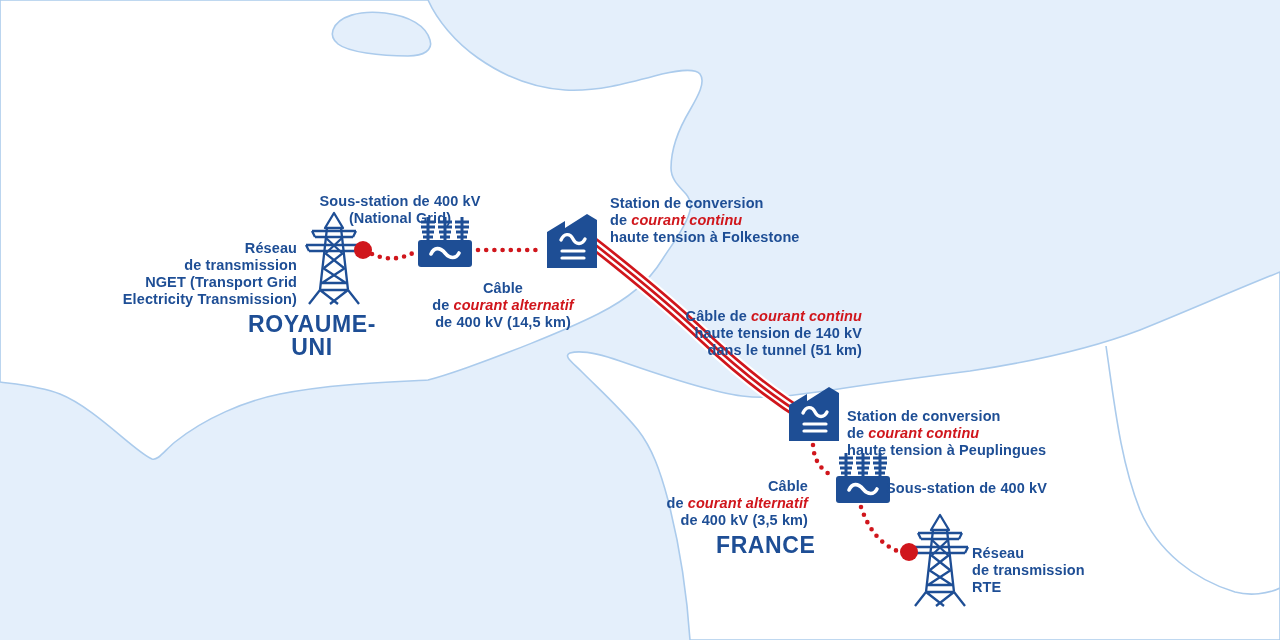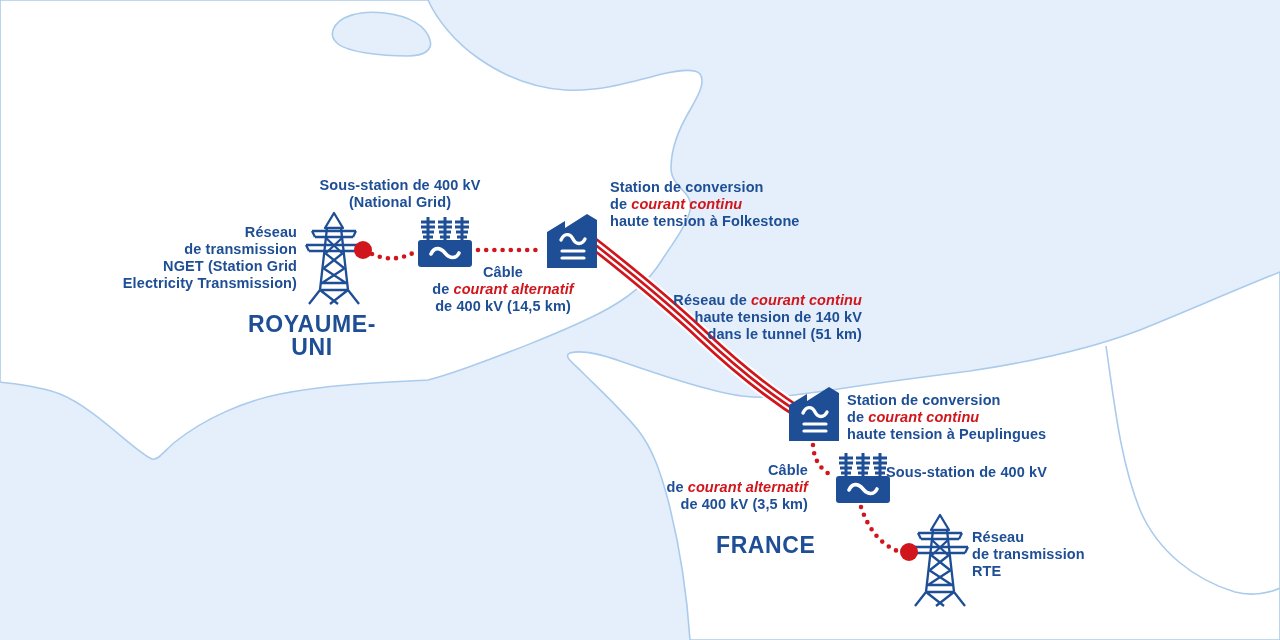--- a/index.html
+++ b/index.html
@@ -13,20 +13,21 @@
   #stage{
     position:relative;width:1280px;height:640px;overflow:hidden;
     font-family:"Liberation Sans","DejaVu Sans",sans-serif;
     background:var(--sea);
   }
   #map-svg{position:absolute;left:0;top:0;}
   .label{
     position:absolute;color:var(--primary_blue);
     font-size:14.5px;line-height:17px;font-weight:600;letter-spacing:.1px;
     white-space:nowrap;
+    margin-top:16px;
   }
   .label.right{text-align:right;}
   .label.center{text-align:center;}
   .hl{color:var(--accent_red);font-weight:800;font-style:italic;}
   .country{
     position:absolute;color:var(--primary_blue);font-weight:700;
     font-size:23px;line-height:23px;letter-spacing:.6px;white-space:nowrap;
   }
 </style>
 </head>
@@ -143,21 +144,21 @@
       <path d="M23,16 L16,78 M37,16 L44,78"></path>
       <path d="M22,26 L38,41 M38,26 L22,41 M21,41 L40,56 M39,41 L20,56 M19,56 L42,71 M41,56 L18,71 M17,71 H43"></path>
       <path d="M16,78 L5,92 M44,78 L55,92 M16,78 L34,92 M44,78 L26,92 M16,78 H44"></path>
     </g>
     <circle cx="909" cy="552" r="9" fill="var(--accent_red)"></circle>
   </svg>
 
   <div class="label right" style="right:983px;top:224px;">
     <div>Réseau</div>
     <div>de transmission</div>
-    <div>NGET (Station Grid</div>
+    <div>NGET (Transport Grid</div>
     <div>Electricity Transmission)</div>
   </div>
 
   <div class="label center" style="left:290px;top:177px;width:220px;">
     <div>Sous-station de 400 kV</div>
     <div>(National Grid)</div>
   </div>
 
   <div class="label center" style="left:393px;top:264px;width:220px;">
     <div>Câble</div>
@@ -165,21 +166,21 @@
     <div>de 400 kV (14,5 km)</div>
   </div>
 
   <div class="label" style="left:610px;top:179px;">
     <div>Station de conversion</div>
     <div><span>de </span><span class="hl">courant continu</span></div>
     <div>haute tension à Folkestone</div>
   </div>
 
   <div class="label right" style="right:418px;top:292px;">
-    <div><span>Réseau de </span><span class="hl">courant continu</span></div>
+    <div><span>Câble de </span><span class="hl">courant continu</span></div>
     <div>haute tension de 140 kV</div>
     <div>dans le tunnel (51 km)</div>
   </div>
 
   <div class="label" style="left:847px;top:392px;">
     <div>Station de conversion</div>
     <div><span>de </span><span class="hl">courant continu</span></div>
     <div>haute tension à Peuplingues</div>
   </div>
 

